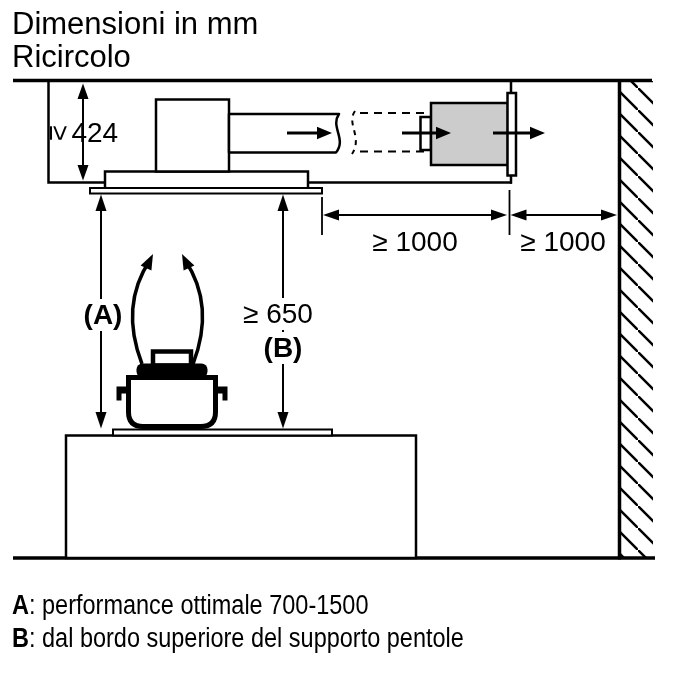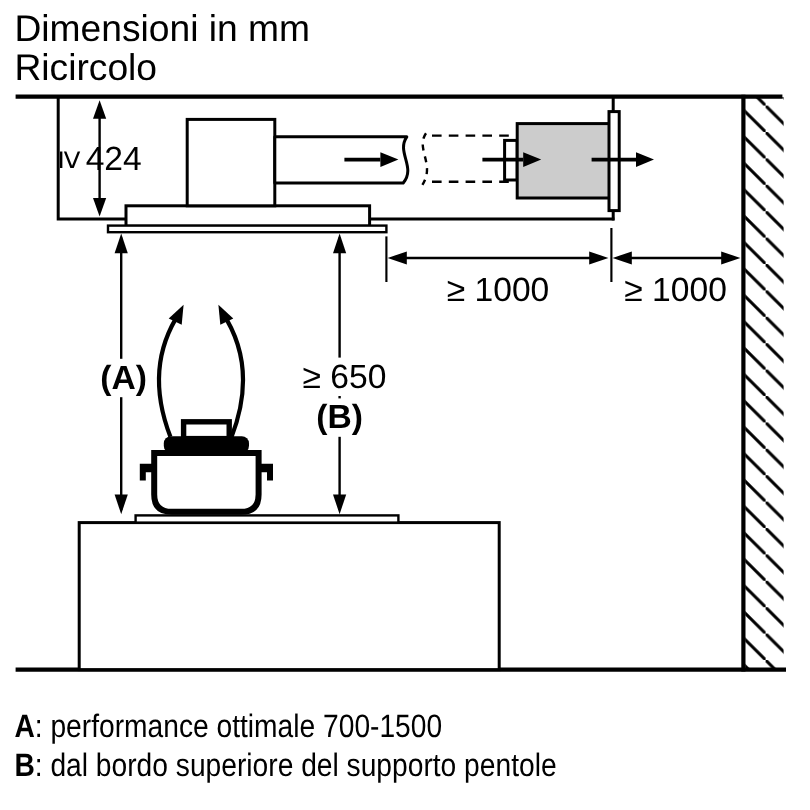--- a/index.html
+++ b/index.html
@@ -8,21 +8,21 @@
   .canvas svg{position:absolute;left:0;top:0;}
   .lbl{position:absolute;font-size:28px;line-height:32px;white-space:nowrap;}
   .title{position:absolute;left:12px;font-size:31px;line-height:34px;white-space:nowrap;}
   .t1{top:7px;}
   .t2{top:40px;}
   .d305{left:51px;top:117px;display:flex;align-items:center;}
   .d305 .ge{display:inline-block;transform:rotate(90deg);margin-right:5px;}
   .d1000a{left:340px;top:226px;width:150px;text-align:center;}
   .d1000b{left:490px;top:226px;width:146px;text-align:center;}
   .dA{left:80px;top:299px;width:46px;text-align:center;font-weight:bold;background:#fff;}
-  .d650{left:234px;top:298px;width:88px;text-align:right;background:#fff;}
+  .d650{left:234px;top:298px;width:88px;text-align:center;background:#fff;}
   .dB{left:258px;top:332px;width:50px;text-align:center;font-weight:bold;background:#fff;}
   .notes{position:absolute;left:12px;top:589px;font-size:27px;line-height:33px;
          transform:scaleX(0.87);transform-origin:0 0;white-space:nowrap;}
   .notes b{font-weight:bold;}
 </style>
 </head>
 <body>
 
 <div class="canvas">
 

